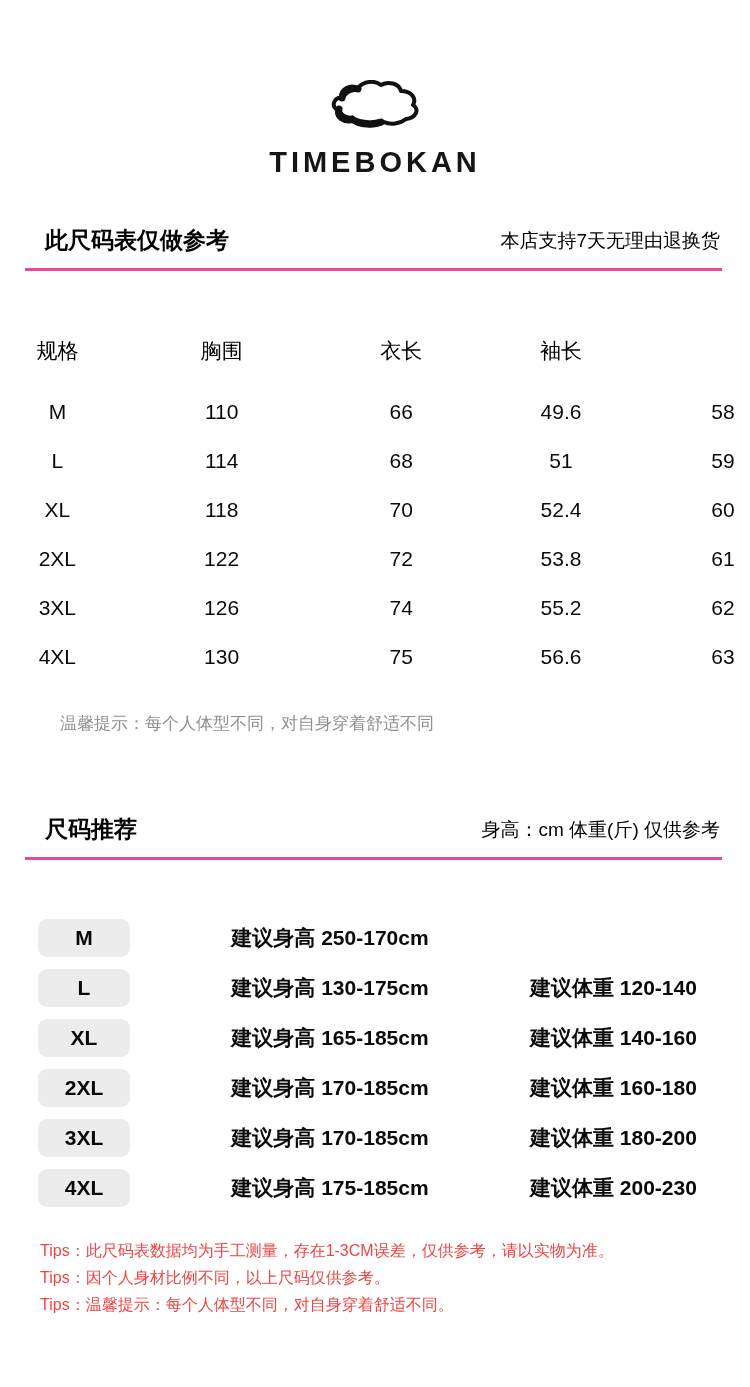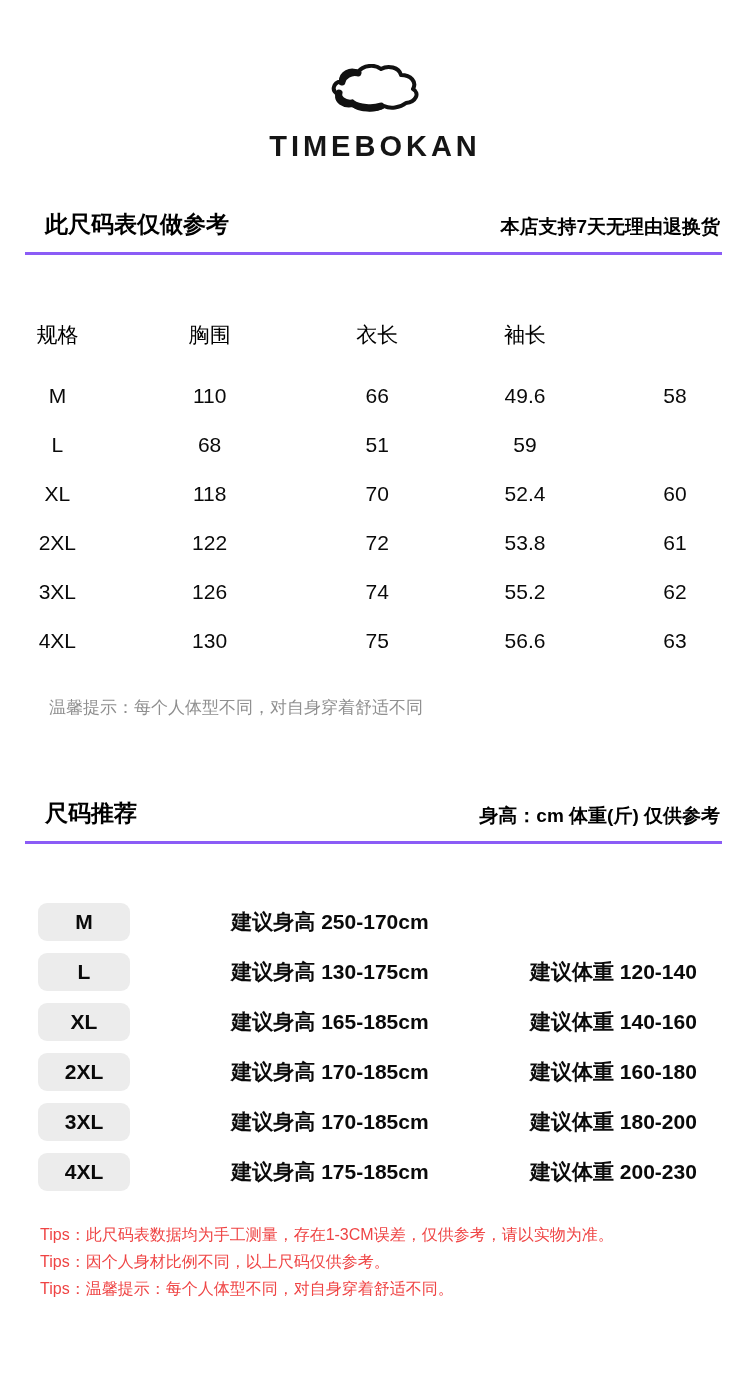--- a/index.html
+++ b/index.html
@@ -5,55 +5,56 @@
   html, body { margin:0; padding:0; }
   body {
     width:750px; height:1387px;
     background:#ffffff;
     font-family:"Liberation Sans","DejaVu Sans",sans-serif;
     color:#111;
     overflow:hidden;
   }
 
   
-  .logo-wrap { text-align:center; padding-top:64px; }
+  .logo-wrap { text-align:center; padding-top:80px; }
   .cloud-box { display:inline-block; line-height:0; }
   .brand-name {
     margin-top:10px;
     font-size:29px; font-weight:bold; letter-spacing:4px;
     color:#151515;
   }
 
   
   .sec-head {
-    display:flex; justify-content:space-between; align-items:flex-end;
+    display:flex; justify-content:space-between; align-items:center;
     margin-left:25px; margin-right:28px;
-    border-bottom:3px solid #8b5cf6;
+    border-bottom:3px solid #ec4899;
     padding:0 2px 12px 20px;
   }
   .sec-head.first { margin-top:46px; }
   .sec-head.second { margin-top:74px; }
   .sec-title { margin:0; font-size:23px; font-weight:bold; color:#000; }
-  .sec-note { font-size:19px; font-weight:700; color:#000; }
+  .sec-note { font-size:19px; font-weight:400; color:#000; }
 
   
   .size-table { margin-top:58px; }
   .t-row {
     display:grid;
     grid-template-columns:15.3% 25.3% 19.4% 20% 20%;
     align-items:center;
     height:49px;
+    gap:12px;
   }
   .t-row.t-head { height:44px; margin-bottom:14px; }
   .t-cell { text-align:center; font-size:21px; color:#0a0a0a; }
   .t-head .t-cell { font-size:21px; color:#000; }
 
   
   .tips-a { margin:26px 45px 0 45px; color:#8f8f8f; font-size:17px; line-height:33px; }
-  .tips-a p { margin:4px; }
+  .tips-a p { margin:15px; }
   .tips-b { margin:24px 40px 0 40px; color:#ef4444; font-size:16px; line-height:27px; }
   .tips-b p { margin:0; }
 
   
   .rec-table { margin-top:53px; padding:0 56px 0 38px; }
   .rec-row {
     display:grid;
     grid-template-columns:92px 400px 1fr;
     align-items:center;
     height:50px;
@@ -98,20 +99,21 @@
 
     <div class="t-row">
       <span class="t-cell">M</span>
       <span class="t-cell">110</span>
       <span class="t-cell">66</span>
       <span class="t-cell">49.6</span>
       <span class="t-cell">58</span>
     </div>
     <div class="t-row">
       <span class="t-cell">L</span>
+      <span class="t-cell">114</span>
       <span class="t-cell">68</span>
       <span class="t-cell">51</span>
       <span class="t-cell">59</span>
     </div>
     <div class="t-row">
       <span class="t-cell">XL</span>
       <span class="t-cell">118</span>
       <span class="t-cell">70</span>
       <span class="t-cell">52.4</span>
       <span class="t-cell">60</span>

